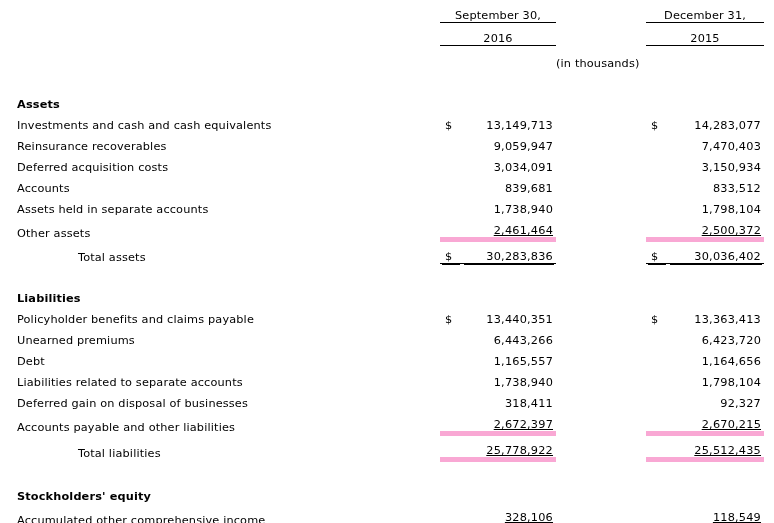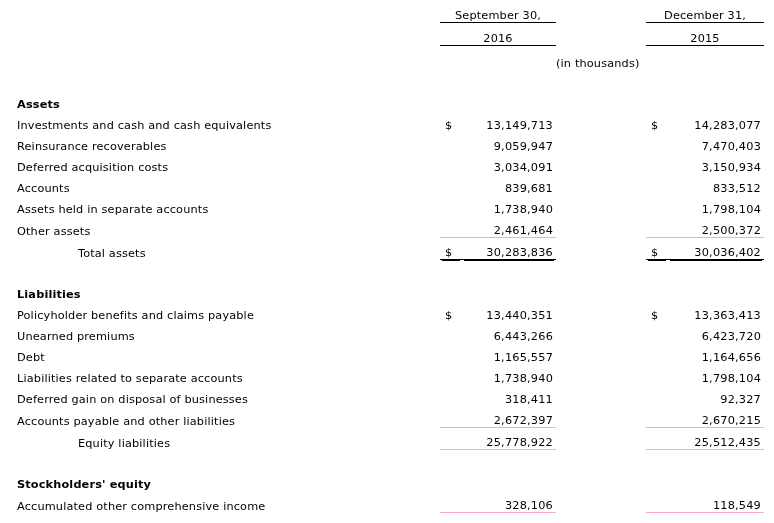--- a/index.html
+++ b/index.html
@@ -52,21 +52,21 @@
 
   td.sym {
     text-align: left;
     padding-left: 5px;
   }
   td.num {
     text-align: right;
     padding-right: 3px;
     letter-spacing: 0.2px;
   }
-  td.rule-bot   { border-bottom: 1px solid #f9a8d4; }
+  td.rule-bot   { border-bottom: 5px solid #f9a8d4; text-decoration: underline; }
   td.rule-dbl {
     border-bottom: 1px solid #000;
     box-shadow: 0 3px 0 -2px #000;
   }
 
   
   tr.hdr-date td { height: 22px; vertical-align: bottom; text-align: center; }
   tr.hdr-year td { height: 22px; vertical-align: bottom; text-align: center; }
   td.hdr-cell {
     text-align: center;
@@ -262,21 +262,21 @@
         <td class="label">Accounts payable and other liabilities</td>
         <td class="sym rule-bot"></td>
         <td class="num rule-bot">2,672,397</td>
         <td></td>
         <td class="sym rule-bot"></td>
         <td class="num rule-bot">2,670,215</td>
         <td></td>
       </tr>
 
       <tr class="row">
-        <td class="label indent">Equity liabilities</td>
+        <td class="label indent">Total liabilities</td>
         <td class="sym rule-bot"></td>
         <td class="num rule-bot">25,778,922</td>
         <td></td>
         <td class="sym rule-bot"></td>
         <td class="num rule-bot">25,512,435</td>
         <td></td>
       </tr>
 
       <tr class="spacer-md">
         <td colspan="7"></td>

